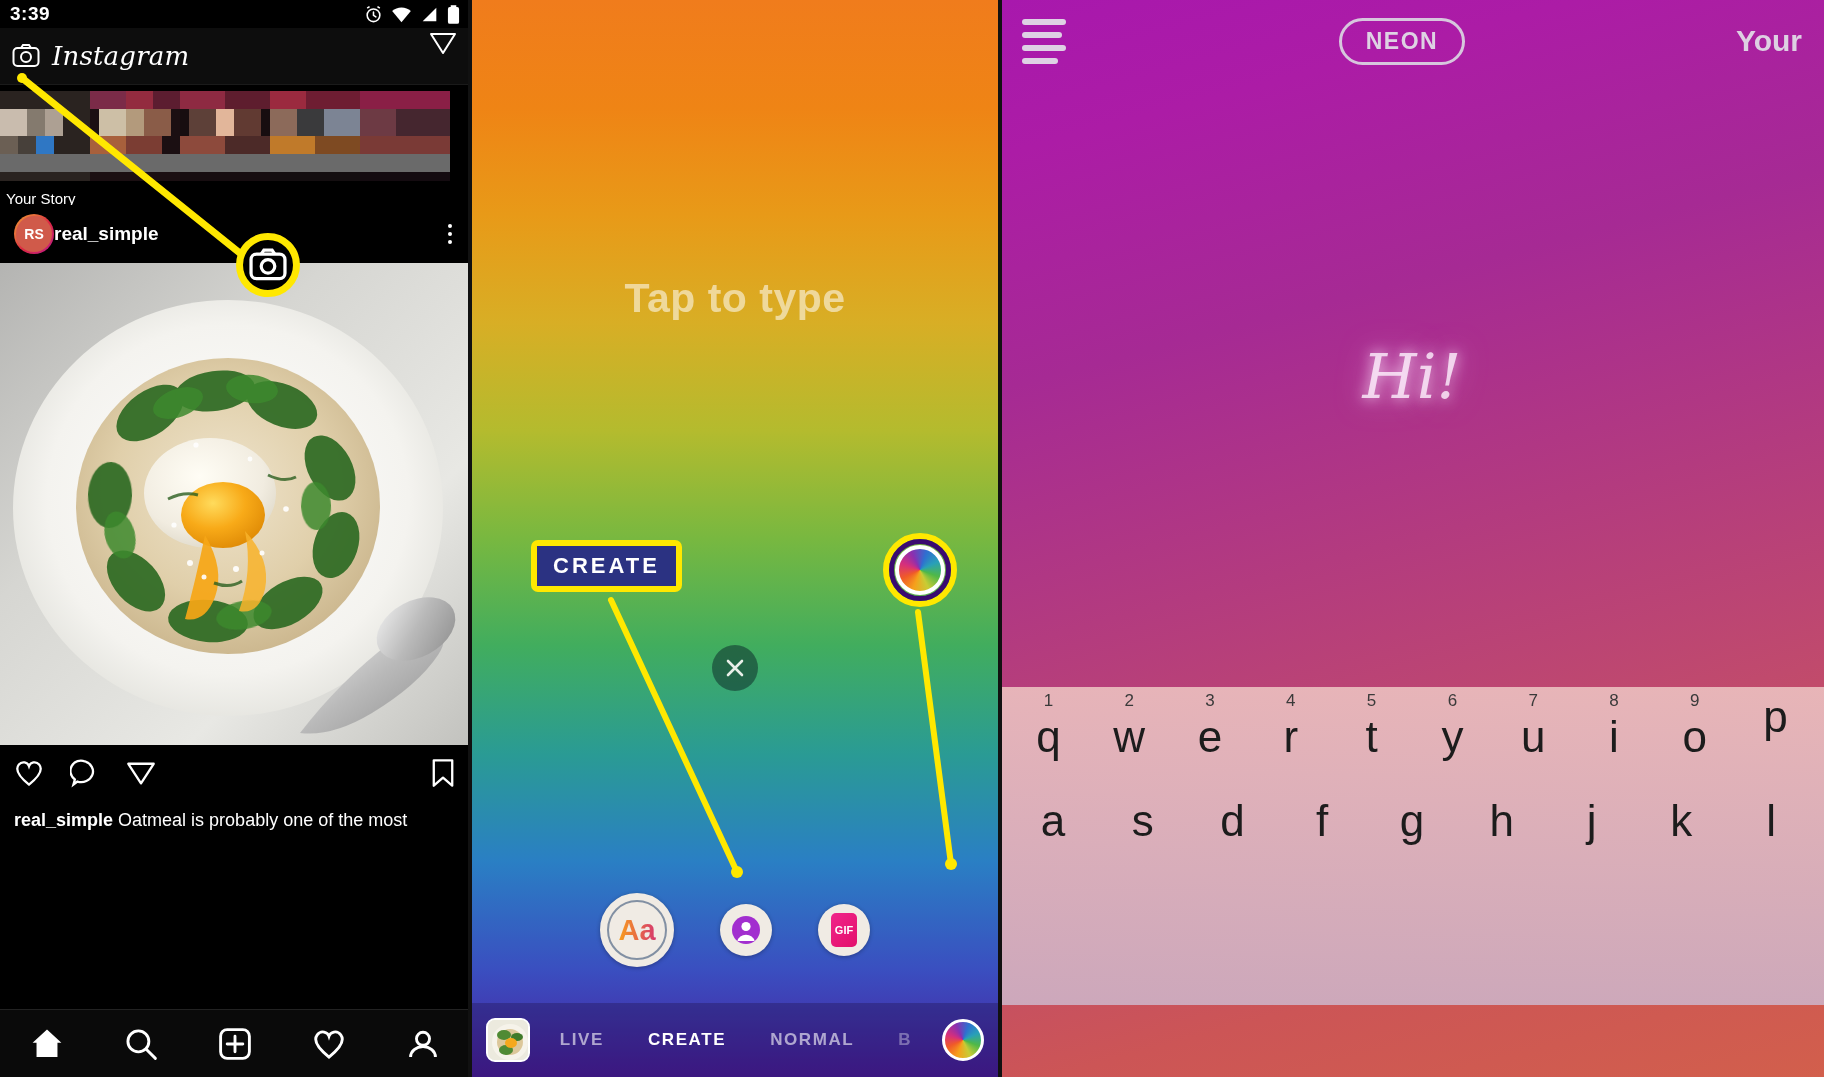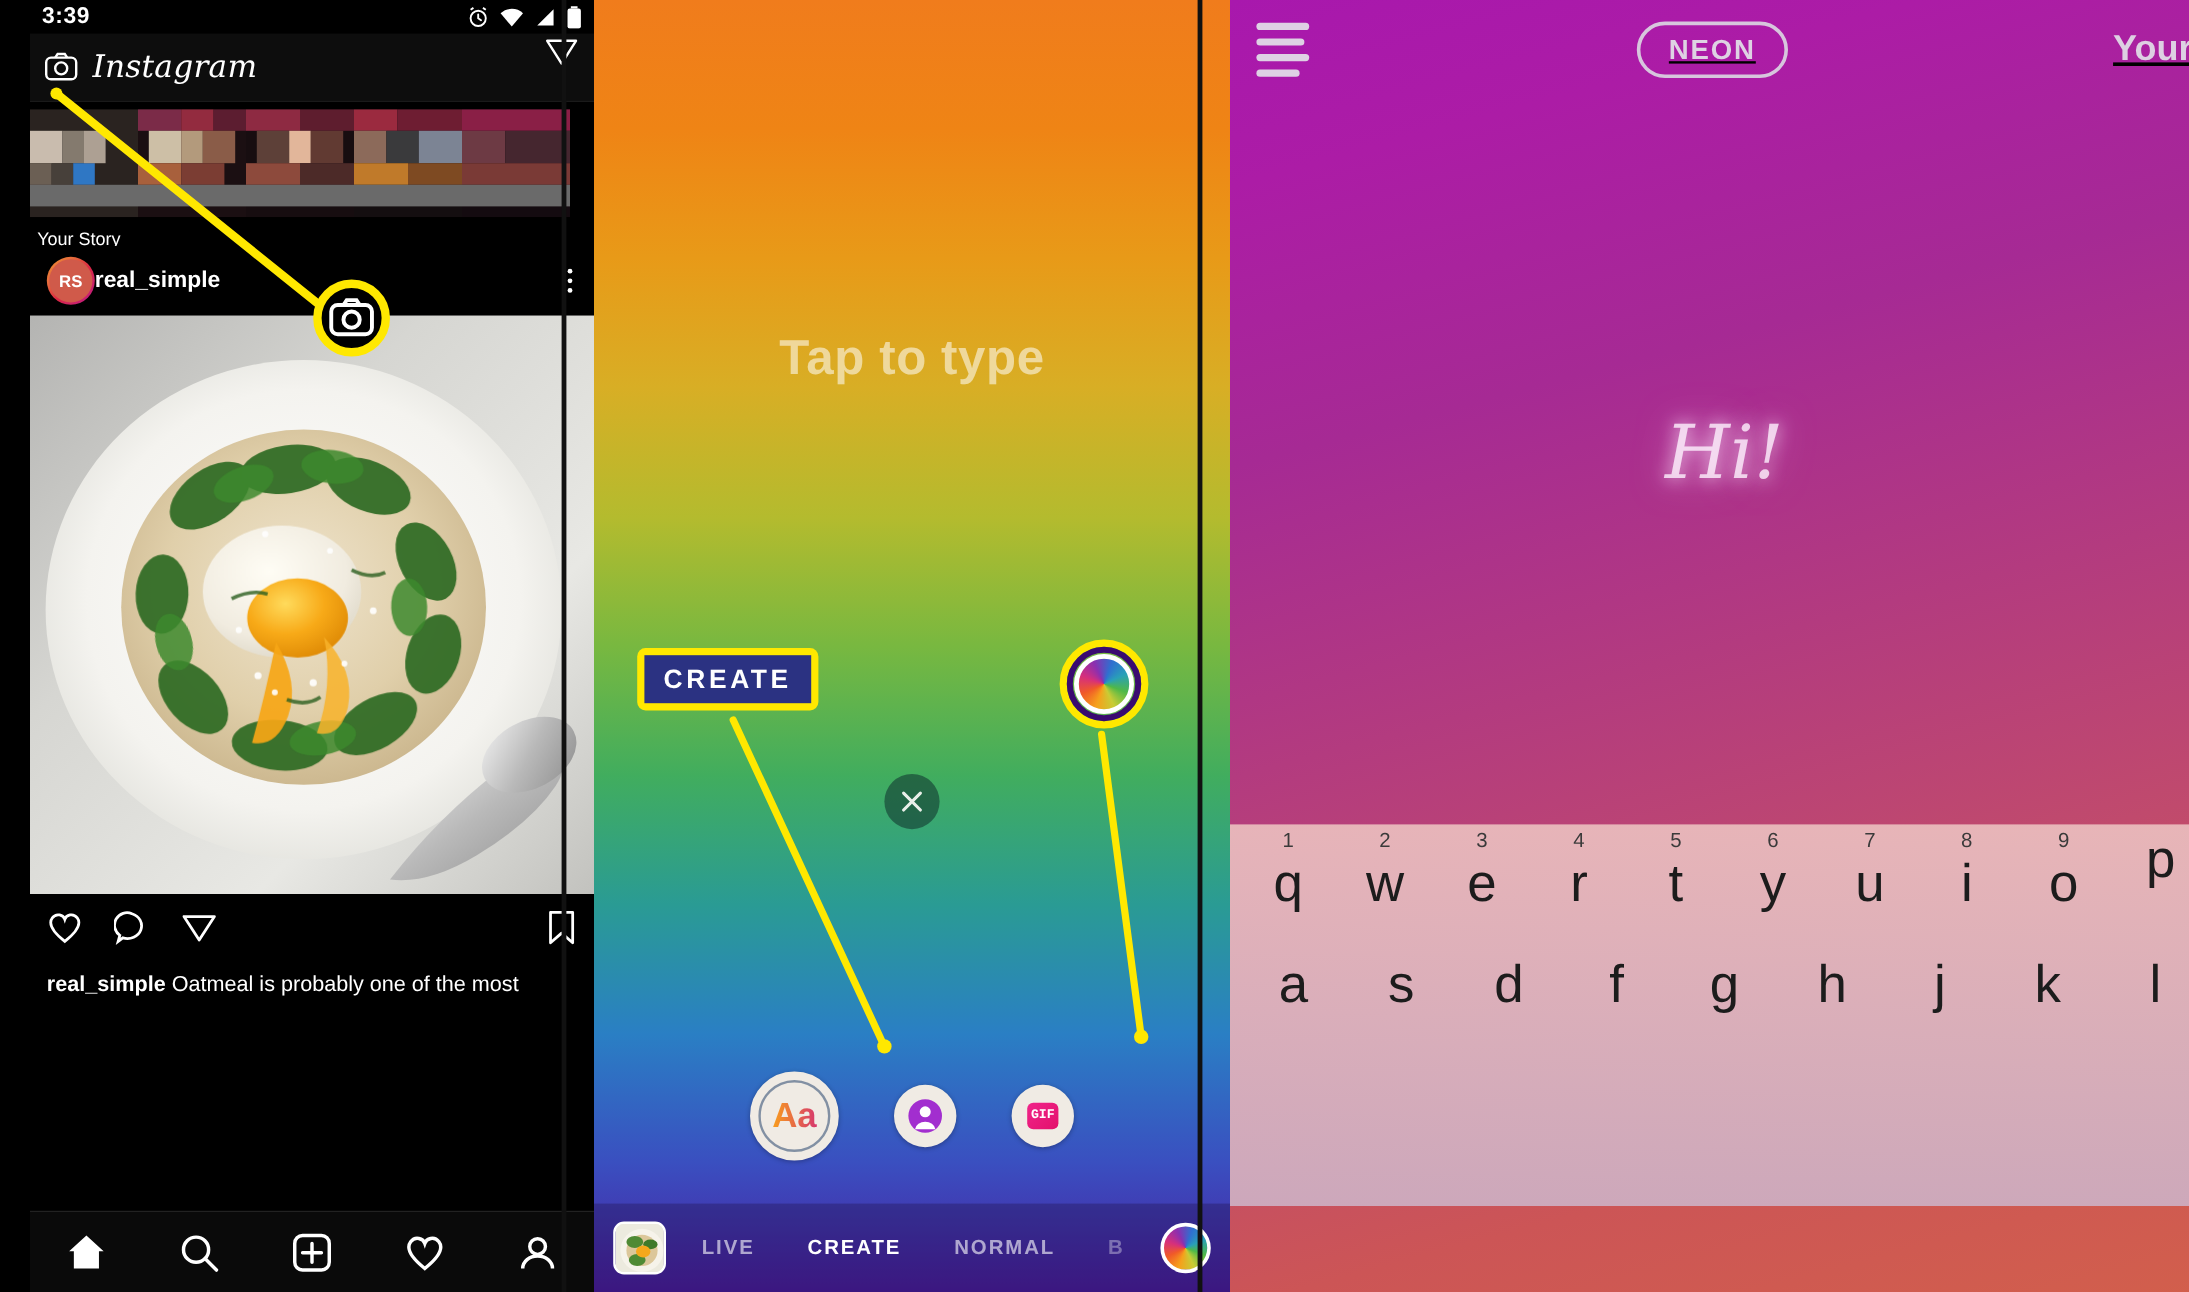--- a/index.html
+++ b/index.html
@@ -5,21 +5,21 @@
   * { margin:0; padding:0; box-sizing:border-box; }
   html,body{ background:#000; }
   body{
     width:1824px; height:1077px;
     font-family:"Liberation Sans", sans-serif;
     overflow:hidden; position:relative;
   }
   .stage{ position:relative; width:1824px; height:1077px; display:flex; }
 
   
-  .panel1{ position:relative; width:470px; height:1077px; background:#000; color:#fff; overflow:hidden; flex:0 0 470px;margin-left:25px; }
+  .panel1{ position:relative; width:470px; height:1077px; background:#000; color:#fff; overflow:hidden; flex:0 0 470px; }
   .statusbar{ height:28px; display:flex; align-items:center; justify-content:space-between; padding:0 10px; background:#000; }
   .status-time{ font-size:19px; font-weight:bold; color:#fff; letter-spacing:.5px; }
   .status-icons{ display:flex; align-items:center; gap:8px; }
   .status-icons svg{ display:block; }
 
   .ig-header{ height:57px; background:#0d0d0d; display:flex; justify-content:space-between; padding:0 12px; border-bottom:1px solid #1a1a1a;}
   .ig-left{ display:flex; align-items:center; gap:12px; }
   .ig-wordmark{ font-family:"DejaVu Serif", serif; font-style:italic; font-size:26px; color:#fff; letter-spacing:.2px;}
 
   .stories{ height:120px; background:#000; display:flex; align-items:flex-start; padding:6px 0 0 0; position:relative; overflow:hidden;}
@@ -69,42 +69,42 @@
       #3a4fc0 90%,
       #4a1d9e 100%);
   }
   .tap-to-type{ position:absolute; width:100%; text-align:center; top:275px; font-size:41px; font-weight:bold; color:rgba(255,255,255,.55); letter-spacing:.5px;}
   .close-btn{ position:absolute; left:50%; transform:translateX(-50%); top:645px; width:46px; height:46px; border-radius:50%; background:rgba(20,60,50,.62); display:flex; align-items:center; justify-content:center;}
   .tool-row{ position:absolute; bottom:110px; left:0; width:100%; display:flex; align-items:center; justify-content:center; gap:46px;}
   .tool{ width:52px; height:52px; border-radius:50%; background:#f0ebe4; display:flex; align-items:center; justify-content:center; box-shadow:0 1px 4px rgba(0,0,0,.3);}
   .tool.primary{ width:74px; height:74px; border:4px solid #f0ebe4; background:#f0ebe4; position:relative;}
   .tool.primary:after{ content:""; position:absolute; inset:3px; border-radius:50%; border:2px solid rgba(40,70,110,.55); }
   .aa{ font-size:29px; font-weight:bold; background:linear-gradient(90deg,#f9a01b,#d6376e); -webkit-background-clip:text; background-clip:text; color:transparent; position:relative; z-index:2;}
-  .gif-chip{ width:26px; height:22px; border-radius:5px; background:linear-gradient(135deg,#f0248a,#e3106b); color:#fff; font-size:11px; font-weight:bold; display:flex; align-items:center; justify-content:center;font-family:Liberation Mono, monospace;}
+  .gif-chip{ width:26px; height:34px; border-radius:5px; background:linear-gradient(135deg,#f0248a,#e3106b); color:#fff; font-size:11px; font-weight:bold; display:flex; align-items:center; justify-content:center;}
   .mode-bar{ position:absolute; bottom:0; left:0; width:100%; height:74px; background:rgba(25,10,60,.30); display:flex; align-items:center; padding:0 16px; gap:14px;}
   .gallery-thumb{ width:44px; height:44px; border-radius:9px; border:2px solid #ffffff; overflow:hidden; flex:0 0 44px; position:relative;
      background:radial-gradient(circle at 50% 50%,#f0e3c8 0%,#dcc79a 40%,#8fae55 62%,#e8eadf 74%);}
   .modes{ flex:1; display:flex; align-items:center; justify-content:center; gap:44px; font-size:17px; font-weight:bold; letter-spacing:1.6px; color:rgba(255,255,255,.6); }
   .modes .active{ color:#fff; }
   .modes .faded{ color:rgba(255,255,255,.35); }
   .color-wheel{ width:42px; height:42px; border-radius:50%; border:3px solid #fff; flex:0 0 42px;
      background:conic-gradient(from 200deg,#f6a01b,#f05a28,#d62f7c,#8b2fb0,#2f6fd0,#29a0b8,#4fb848,#c8cc35,#f6a01b);}
   .cw-hl{ position:absolute; left:883px; top:533px; width:74px; height:74px; }
   .cw-hl .inner{ width:100%; height:100%; border-radius:50%; border:5px solid #3a0a70; box-sizing:border-box; display:flex; align-items:center; justify-content:center;}
   .cw-hl .inner2{ width:50px; height:50px; border-radius:50%; border:4px solid #fff; box-sizing:border-box;
      background:conic-gradient(from 200deg,#f6a01b,#f05a28,#d62f7c,#8b2fb0,#2f6fd0,#29a0b8,#4fb848,#c8cc35,#f6a01b);}
   .create-tag{ position:absolute; left:531px; top:540px; }
   .create-tag .outer{ background:#ffe800; border-radius:7px; padding:6px; }
   .create-tag .inner{ background:#2b3282; color:#fff; font-size:22px; font-weight:bold; letter-spacing:3px; padding:7px 16px; }
 
   
   .panel3{ position:relative; width:824px; height:1077px; flex:0 0 824px; overflow:hidden;
     background:linear-gradient(165deg,#a818ad 0%, #ac1ca6 12%, #a62a94 30%, #b33b7f 50%, #c04a6d 68%, #cc5556 84%, #d25f4c 100%);
   }
-  .p3-top{ position:absolute; top:0; left:0; width:100%; height:82px; display:flex; align-items:center; justify-content:space-between; padding:0 22px;text-decoration:underline;}
+  .p3-top{ position:absolute; top:0; left:0; width:100%; height:82px; display:flex; align-items:center; justify-content:space-between; padding:0 22px;}
   .hamburger{ display:flex; flex-direction:column; gap:7px; width:46px;}
   .hamburger i{ display:block; height:6px; border-radius:3px; background:#ded1e4;}
   .hamburger i:nth-child(1){ width:44px; }
   .hamburger i:nth-child(2){ width:40px; }
   .hamburger i:nth-child(3){ width:44px; }
   .hamburger i:nth-child(4){ width:36px; }
   .neon-pill{ border:3px solid #d7c6dd; border-radius:26px; padding:7px 24px; font-size:23px; font-weight:bold; letter-spacing:1.5px; color:#ded2e3;}
   .next-btn{ font-size:30px; font-weight:bold; color:#ddd0e2; }
   .hi-text{ position:absolute; left:0; width:100%; top:340px; text-align:center;
      font-family:"DejaVu Serif", serif; font-style:italic; font-size:62px; color:rgba(255,245,255,.78);

